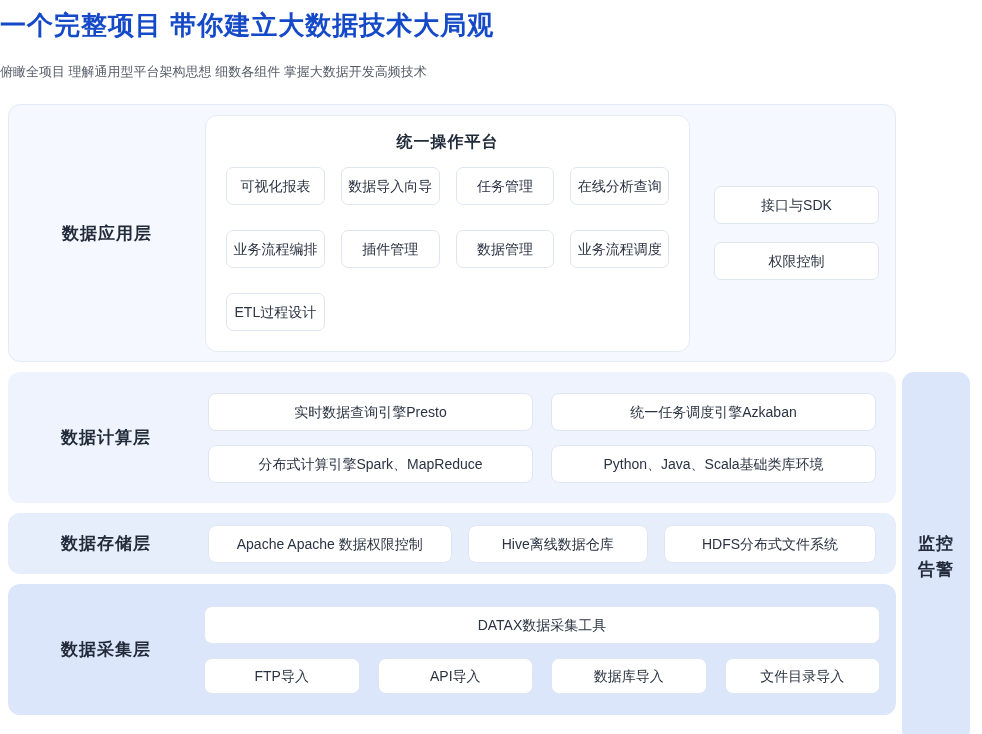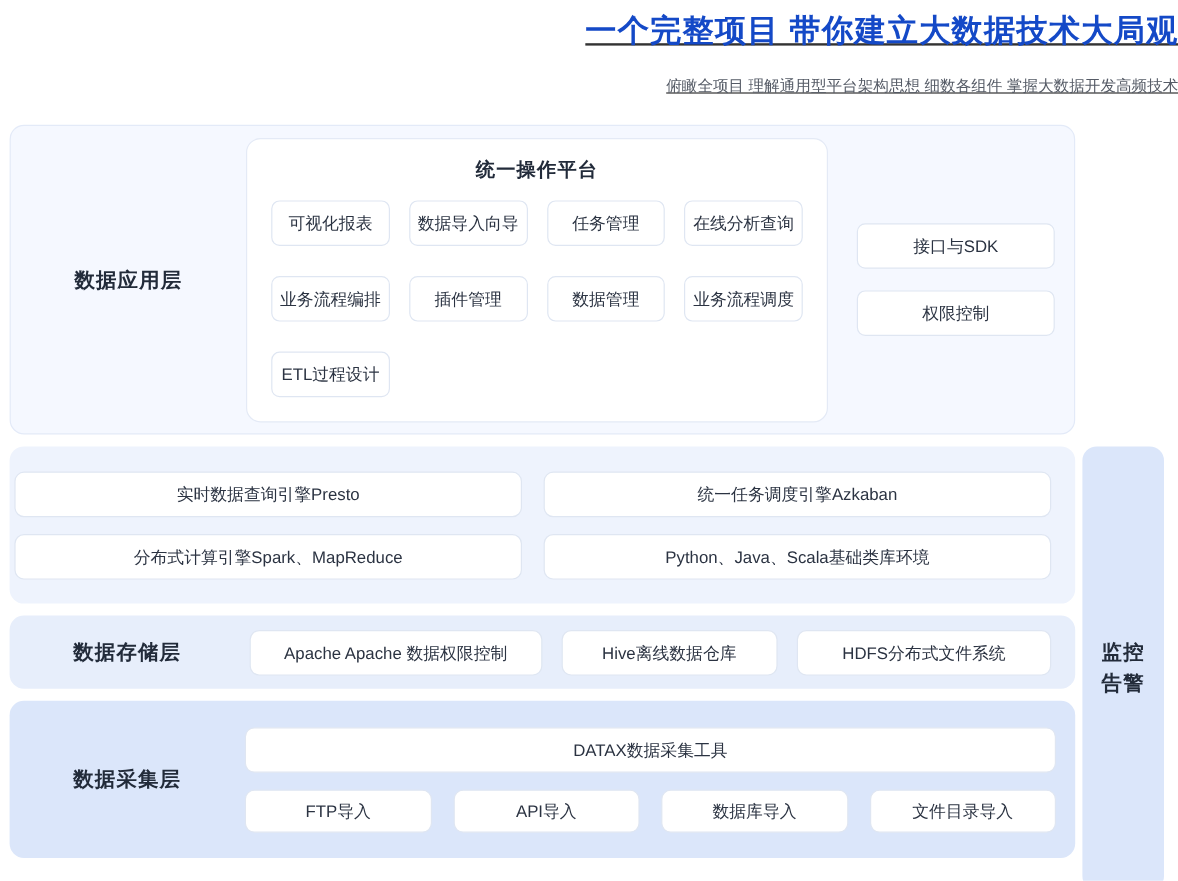--- a/index.html
+++ b/index.html
@@ -15,22 +15,21 @@
     overflow: hidden;
   }
   .page {
     position: relative;
     width: 982px;
     height: 734px;
     box-sizing: border-box;
   }
   .header {
     padding-top: 8px;
-    text-align: right;
-    text-decoration: underline;
+    text-align: left;
   }
   .title {
     font-size: 26px;
     font-weight: bold;
     color: #1449c7;
     letter-spacing: 1px;
     line-height: 34px;
   }
   .subtitle {
     margin-top: 20px;
@@ -246,20 +245,21 @@
             </div>
             <div class="side-col">
               <div class="chip chip-lg">接口与SDK</div>
               <div class="chip chip-lg">权限控制</div>
             </div>
           </div>
         </div>
       </div>
 
       <div class="layer layer-compute">
+        <div class="layer-label">数据计算层</div>
         <div class="layer-body">
           <div class="compute-grid">
             <div class="chip">实时数据查询引擎Presto</div>
             <div class="chip">统一任务调度引擎Azkaban</div>
             <div class="chip">分布式计算引擎Spark、MapReduce</div>
             <div class="chip">Python、Java、Scala基础类库环境</div>
           </div>
         </div>
       </div>
 

